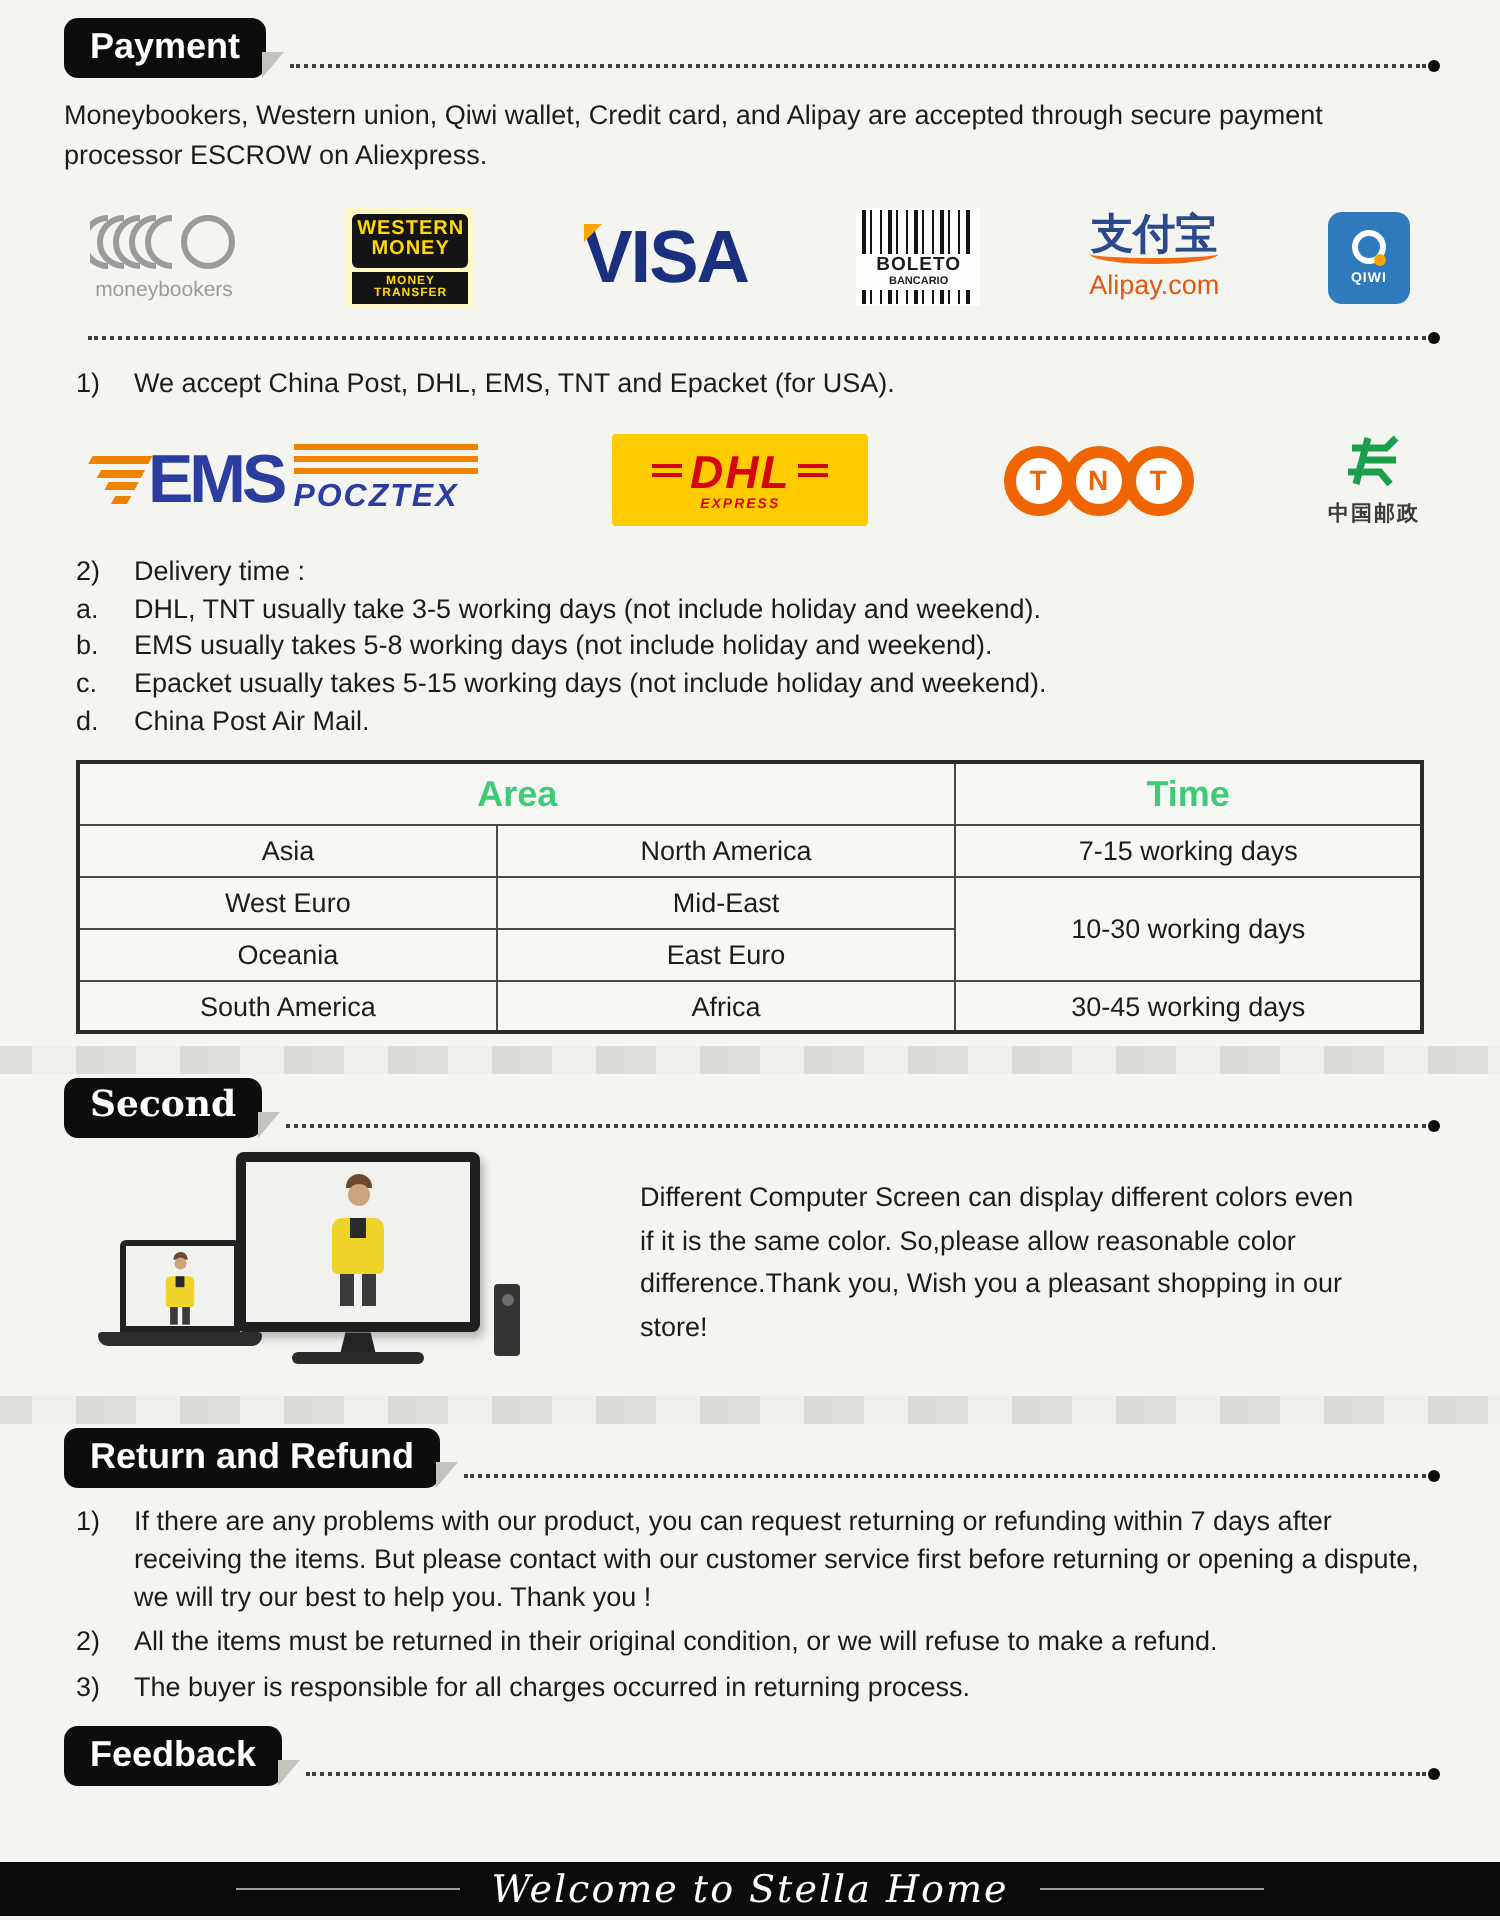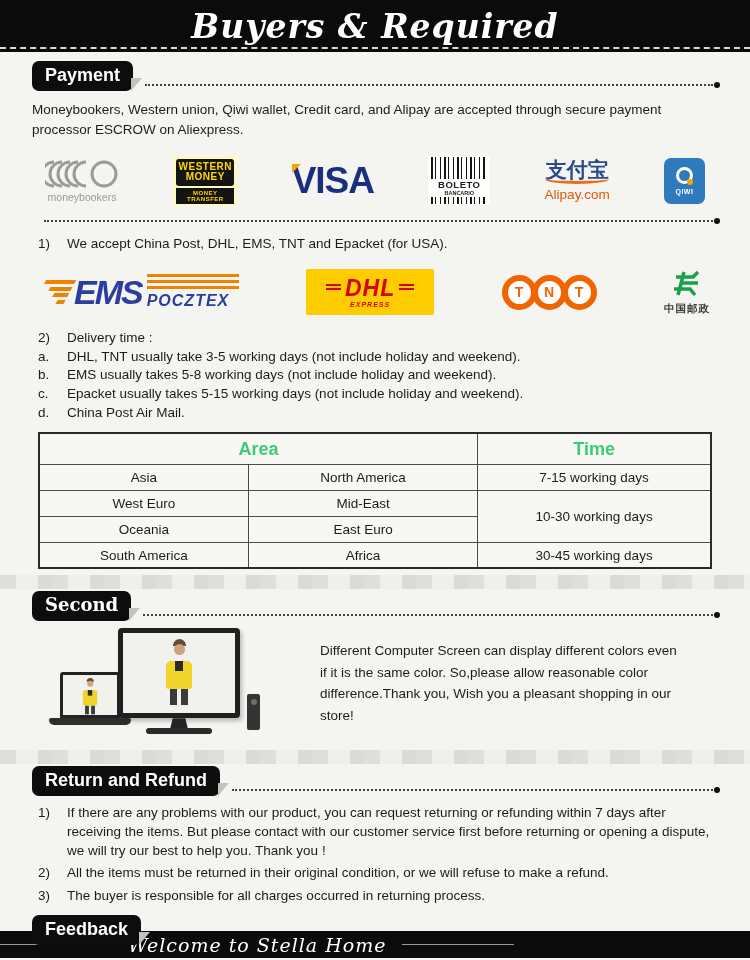--- a/index.html
+++ b/index.html
@@ -57,21 +57,21 @@
   .qiwi-q { position:relative; width:17px; height:17px; border:3.5px solid #fff; border-radius:50%; }
   .qiwi-q::after { content:""; position:absolute; right:-3px; bottom:-4px; width:6px; height:6px; background:#f7a600; border-radius:50%; }
   .qiwi-label { color:#fff; font-size:7px; font-weight:700; margin-top:4px; letter-spacing:.5px; }
 
   
   .ems { display:flex; align-items:center; }
   .ems-chev { display:flex; flex-direction:column; align-items:flex-end; gap:2.5px; margin-right:4px; transform:skewX(-28deg); }
   .ems-chev i { display:block; height:4px; background:#ef8200; }
   .ems-chev i:nth-child(1){ width:30px; } .ems-chev i:nth-child(2){ width:22px; }
   .ems-chev i:nth-child(3){ width:15px; } .ems-chev i:nth-child(4){ width:8px; }
-  .ems-word { font-size:34px; font-weight:800; font-style:italic; color:#2b3d9e; letter-spacing:-2px; line-height:.9; }
+  .ems-word { font-size:34px; font-weight:800; color:#2b3d9e; letter-spacing:-2px; line-height:.9; }
   .ems-right { display:flex; flex-direction:column; margin-left:5px; }
   .ems-stripes { display:flex; flex-direction:column; gap:2.5px; margin-bottom:3px; }
   .ems-stripes i { display:block; height:3.5px; width:92px; background:#ef8200; }
   .ems-sub { font-size:16px; font-weight:800; font-style:italic; color:#2b3d9e; letter-spacing:1px; }
   
   .dhl { width:128px; height:46px; background:#ffcc00; display:flex; flex-direction:column; align-items:center; justify-content:center; border-radius:2px; }
   .dhl-top { display:flex; align-items:center; gap:4px; }
   .dhl-bars { width:15px; height:9px; background:repeating-linear-gradient(#d40511 0 2px, transparent 2px 4.5px); }
   .dhl-word { font-size:23px; font-weight:900; font-style:italic; color:#d40511; letter-spacing:1px; line-height:1; }
   .dhl-sub { font-size:7px; font-style:italic; font-weight:700; color:#d40511; letter-spacing:1px; margin-top:1px; }
@@ -110,35 +110,31 @@
   .person.small { transform:translateX(-50%) scale(.55); transform-origin:top center; }
   .hair { width:13px; height:7px; background:#6b4a2f; border-radius:7px 7px 0 0; margin:0 auto -2px; }
   .head { width:11px; height:11px; background:#cda47d; border-radius:50%; margin:0 auto; }
   .shirt { position:relative; width:26px; height:28px; background:#f0d42a; border-radius:5px 5px 3px 3px; margin:1px auto 0; }
   .print { width:8px; height:10px; background:#2a2a2a; margin:6px auto 0; }
   .legs { display:flex; gap:4px; justify-content:center; }
   .legs i { display:block; width:7px; height:16px; background:#3b3b3b; }
   .second-note { flex:1; margin-left:45px; margin-top:12px; font-size:13.5px; line-height:1.6; max-width:365px; }
 
   
-  .footer { position:absolute; left:0; right:0; bottom:2px; height:27px; background:#0b0b0b; display:flex; align-items:center; gap:16px; }
+  .footer { position:absolute; left:0; right:0; bottom:2px; height:27px; background:#0b0b0b; display:flex; align-items:center; justify-content:center; gap:16px; }
   .f-line { width:112px; height:0; border-top:1px solid #9a9a9a; }
   .f-text { color:#fff; font-family:"DejaVu Serif", serif; font-style:italic; font-size:19px; letter-spacing:1px; white-space:nowrap; }
 
   .mt4 { margin-top:4px; } .mt6 { margin-top:6px; } .mt8 { margin-top:8px; }
 </style>
 </head>
 <body>
 
 <div class="page">
 
-  <header class="banner">
-    <h1>Buyers &amp; Required</h1>
-    <div class="stitch"></div>
-  </header>
 
   <div class="sec-head">
     <span class="sec-label">Payment</span>
     <div class="leader"></div>
     <div class="leader-dot"></div>
   </div>
   <p class="para">Moneybookers, Western union, Qiwi wallet, Credit card, and Alipay are accepted through secure payment processor ESCROW on Aliexpress.</p>
 
   <div class="logo-row">
     <div class="mb">

